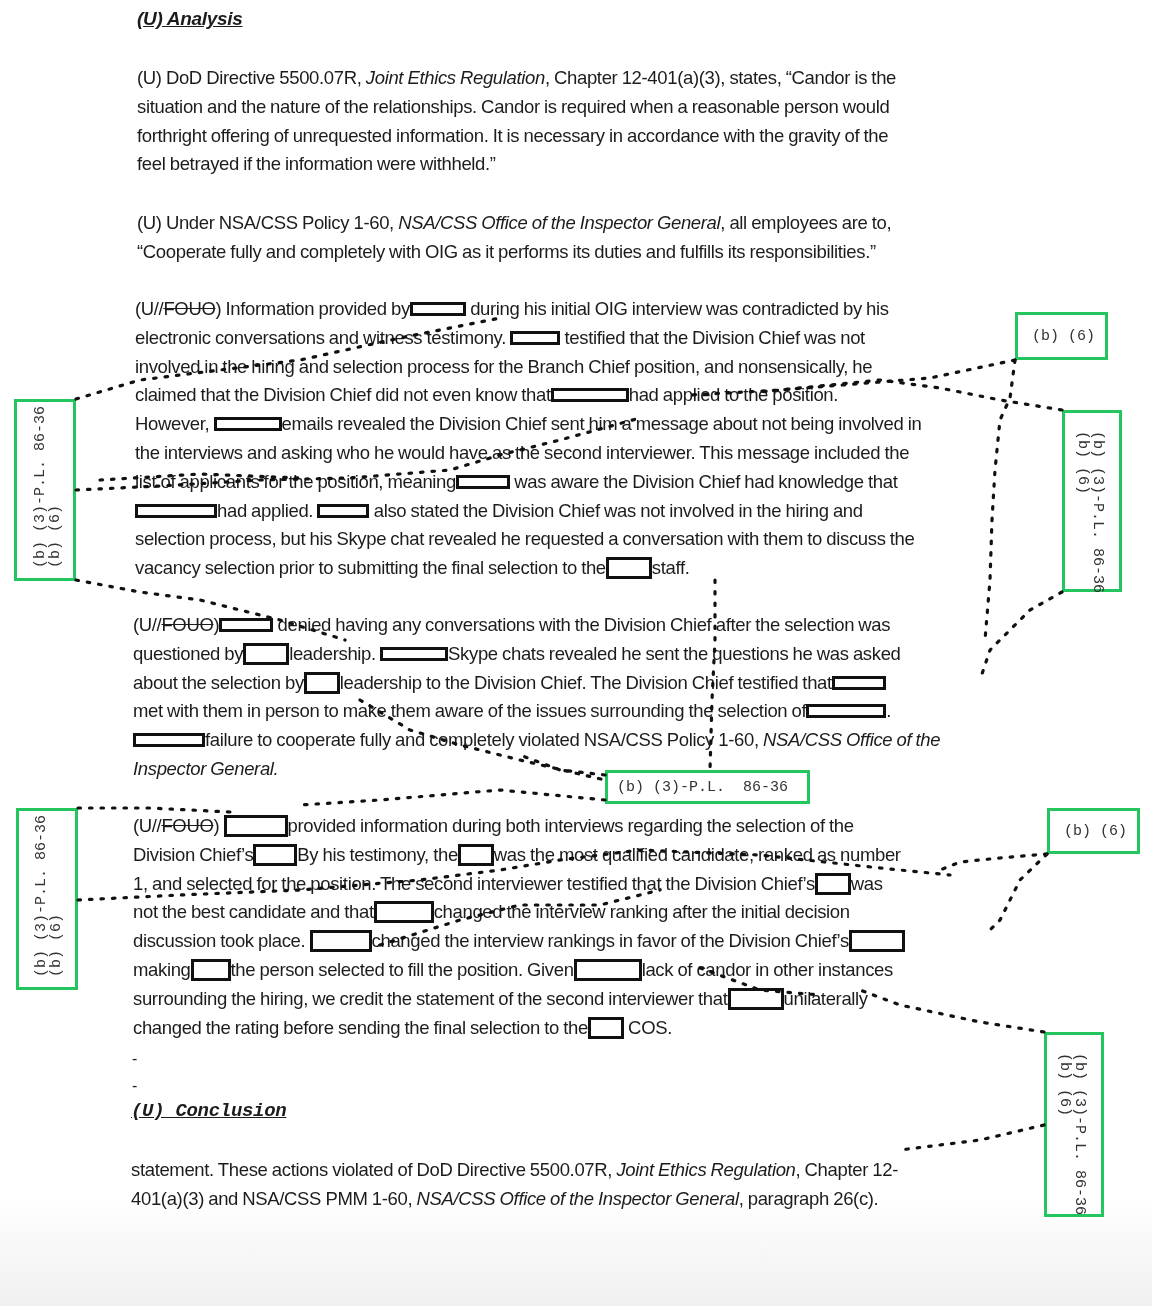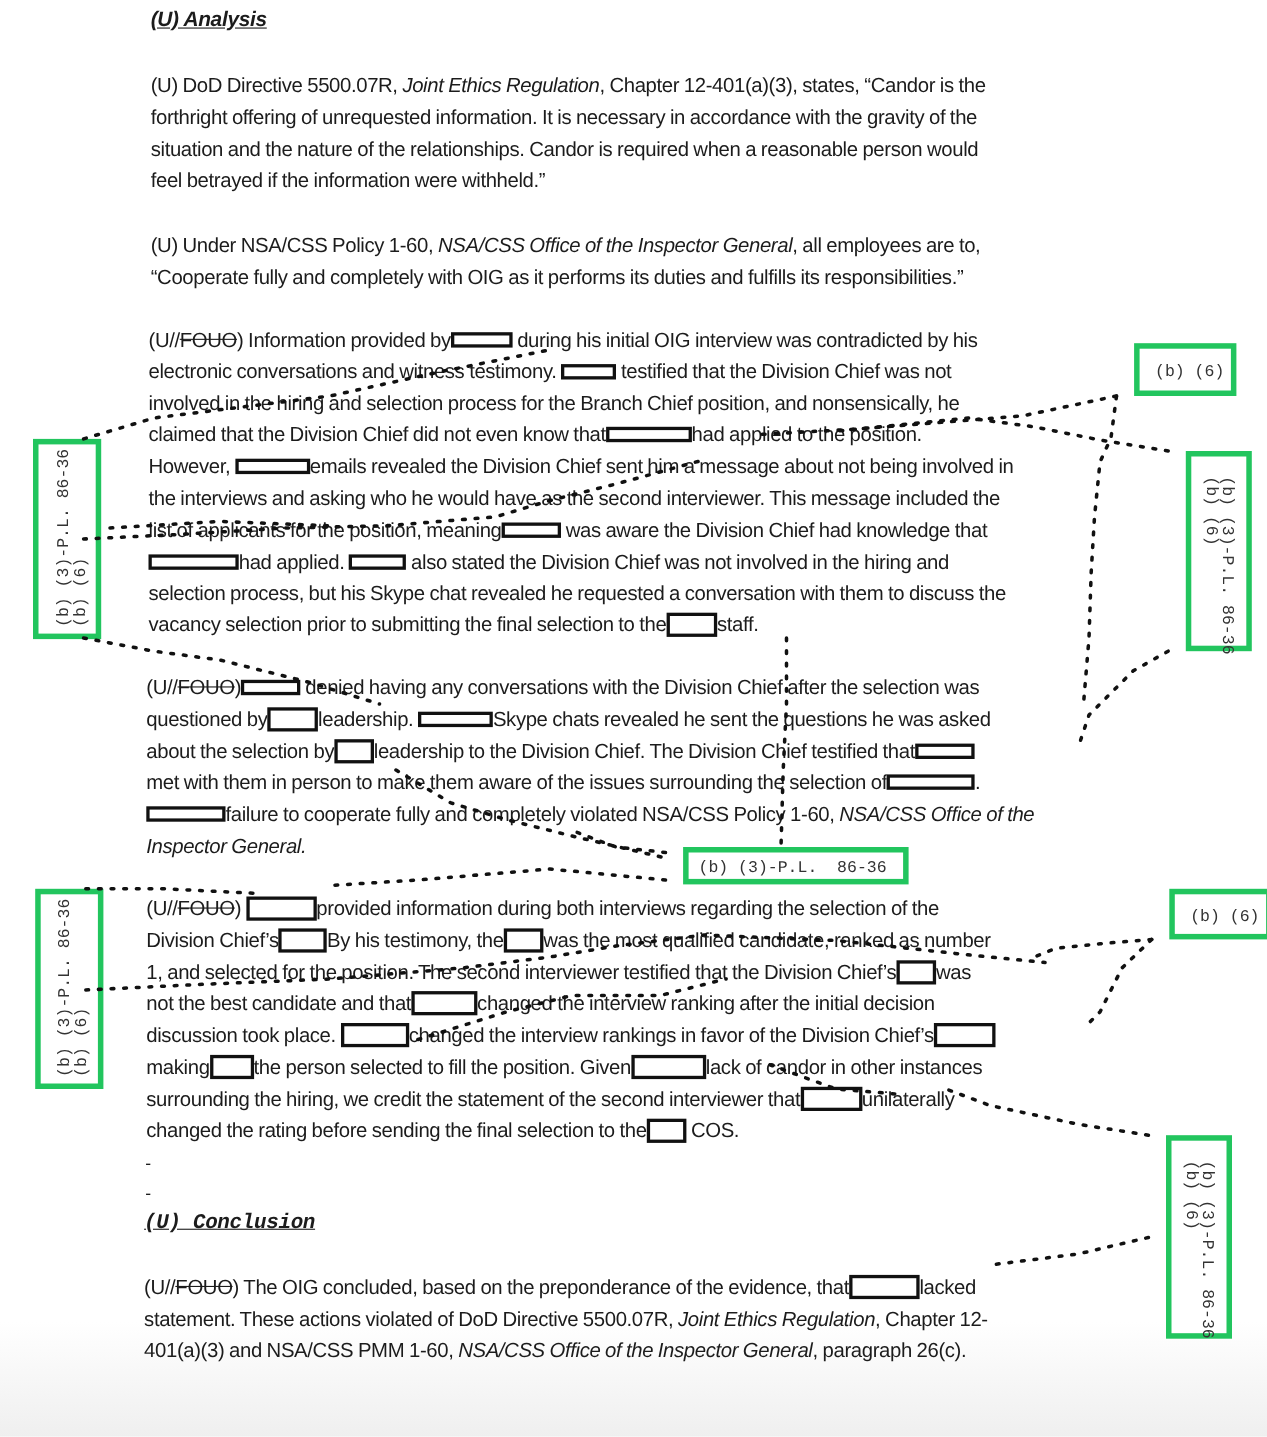--- a/index.html
+++ b/index.html
@@ -20,41 +20,41 @@
   }
   .para .line { display: block; white-space: nowrap; height: 28.8px; }
   i { font-style: italic; }
   .strike { text-decoration: line-through; }
   .redact {
     display: inline-block; border: 3px solid #111; height: 14px; vertical-align: -1px;
     box-sizing: border-box; background: #fff; position: relative;
   }
   .redact.tall { height: 22px; vertical-align: -5px; }
   .label {
-    position: absolute; border: 5px solid #22c55e; background: #fff;
+    position: absolute; border: 3px solid #22c55e; background: #fff;
     font-family: "Liberation Mono", "DejaVu Sans Mono", monospace; font-size: 15px;
-    color: #333; box-sizing: border-box; margin-left: 16px;
+    color: #333; box-sizing: border-box;
   }
   .label .txt { position: absolute; white-space: pre; line-height: 15px; }
   .rot-ccw { transform: rotate(-90deg); transform-origin: left top; }
   .rot-cw { transform: rotate(90deg); transform-origin: left top; }
   svg.leaders { position: absolute; left: 0; top: 0; pointer-events: none; }
   .dash { position: absolute; font-size: 16px; }
 </style>
 </head>
 <body>
 
 <div class="page">
 
   <div class="heading" style="left:137px; top:8px;">(U) Analysis</div>
 
   <div class="para" style="left:137px; top:64px;">
       <span class="line"><span>(U) DoD Directive 5500.07R, </span><i>Joint Ethics Regulation</i><span>, Chapter 12-401(a)(3), states, “Candor is the</span></span>
+      <span class="line"><span>situation and the nature of the relationships.  Candor is required when a reasonable person would</span></span>
       <span class="line"><span>forthright offering of unrequested information.  It is necessary in accordance with the gravity of the</span></span>
-      <span class="line"><span>situation and the nature of the relationships.  Candor is required when a reasonable person would</span></span>
       <span class="line"><span>feel betrayed if the information were withheld.”</span></span>
     </div>
   <div class="para" style="left:137px; top:209px;">
       <span class="line"><span>(U) Under NSA/CSS Policy 1-60, </span><i>NSA/CSS Office of the Inspector General</i><span>, all employees are to,</span></span>
       <span class="line"><span>“Cooperate fully and completely with OIG as it performs its duties and fulfills its responsibilities.”</span></span>
     </div>
   <div class="para" style="left:135px; top:295px;">
       <span class="line"><span>(U//</span><span class="strike">FOUO</span><span>) Information provided by</span><span class="redact" style="width: 56px;"></span><span> during his initial OIG interview was contradicted by his</span></span>
       <span class="line"><span>electronic conversations and witness testimony.  </span><span class="redact" style="width: 50px;"></span><span> testified that the Division Chief was not</span></span>
       <span class="line"><span>involved in the hiring and selection process for the Branch Chief position, and nonsensically, he</span></span>
@@ -84,21 +84,20 @@
       <span class="line"><span>surrounding the hiring, we credit the statement of the second interviewer that</span><span class="redact tall" style="width: 56px;"></span><span>unilaterally</span></span>
       <span class="line"><span>changed the rating before sending the final selection to the</span><span class="redact tall" style="width: 36px;"></span><span> COS.</span></span>
     </div>
 
   <div class="dash" style="left:132px; top:1050px;">-</div>
   <div class="dash" style="left:132px; top:1077px;">-</div>
 
   <div class="heading" style="left:131px; top:1100px;font-family:Liberation Mono, monospace;">(U) Conclusion</div>
 
   <div class="para" style="left:131px; top:1156px;">
-      <span class="line"><span>(U//</span><span class="strike">FOUO</span><span>) The OIG concluded, based on the preponderance of the evidence, that</span><span class="redact tall" style="width: 64px;"></span><span>lacked</span></span>
       <span class="line"><span>statement.  These actions violated of DoD Directive 5500.07R, </span><i>Joint Ethics Regulation</i><span>, Chapter 12-</span></span>
       <span class="line"><span>401(a)(3) and NSA/CSS PMM 1-60, </span><i>NSA/CSS Office of the Inspector General</i><span>, paragraph 26(c).</span></span>
     </div>
 
   <div class="label" style="left:1015px; top:312px; width:93px; height:48px;">
     <span class="txt" style="left:14px; top:14px;">(b) (6)</span>
   </div>
 
   <div class="label" style="left:1062px; top:410px; width:60px; height:182px;">
     <div class="rot-cw" style="position:absolute; left:40px; top:18px;">

